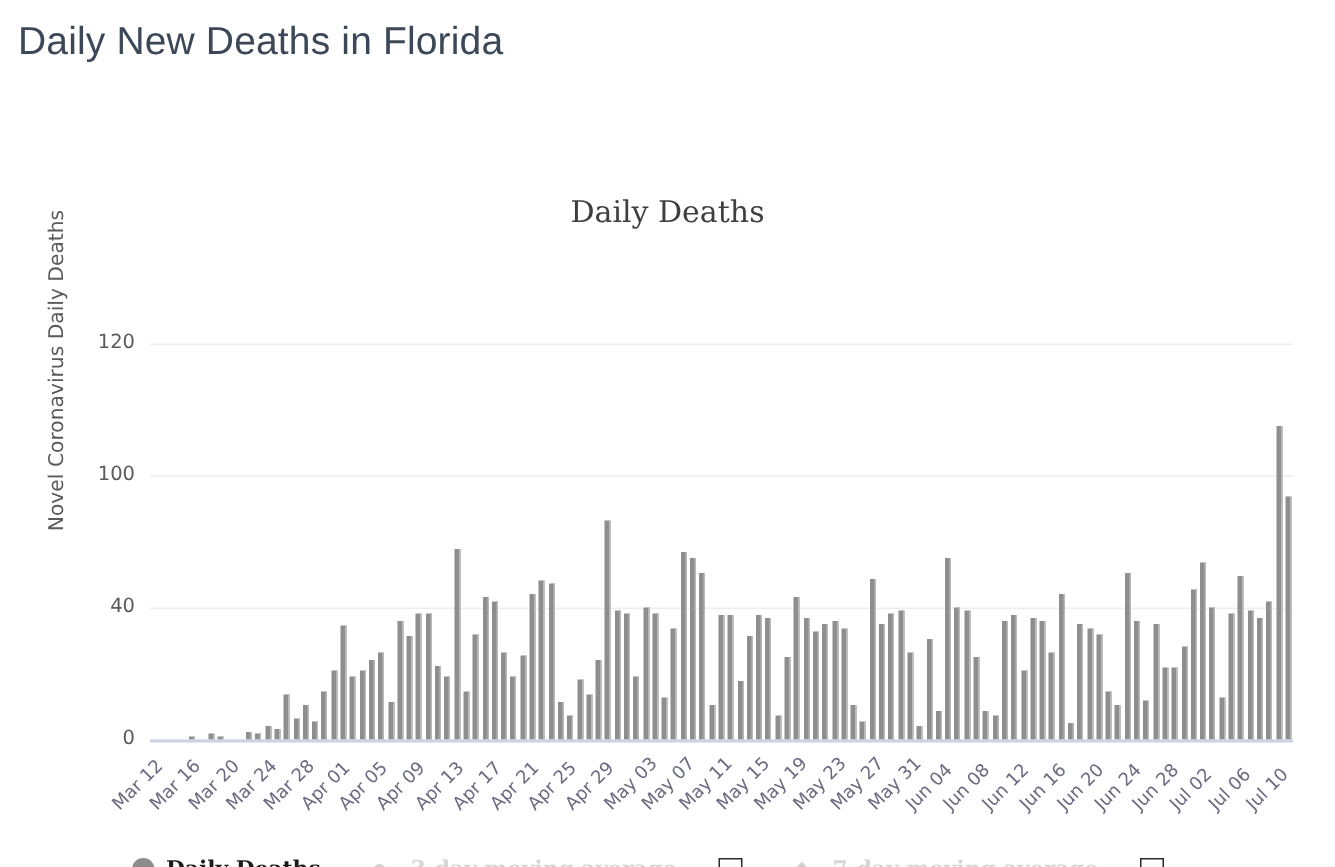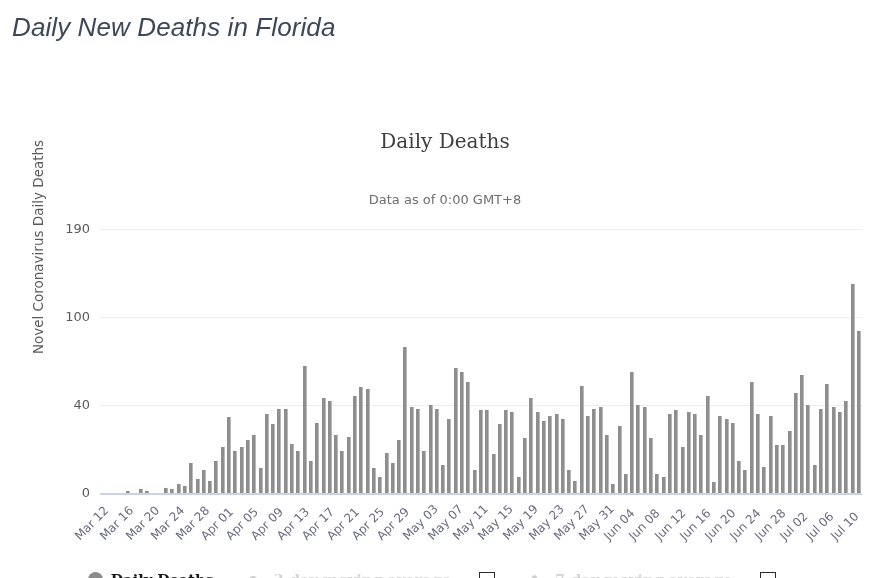--- a/index.html
+++ b/index.html
@@ -14,21 +14,20 @@
     font-family: "Liberation Sans", sans-serif;
     -webkit-font-smoothing: antialiased;
   }
   #page-title {
     font-family: "Liberation Sans", sans-serif;
     font-size: 26px;
     font-weight: 400;
     color: #3c4858;
     margin: 12px 17px 0 12px;
     letter-spacing: 0.1px;
-    font-style: italic;
   }
   #chart-card {
     position: relative;
     width: 890px;
     height: 520px;
   }
   #chart-title {
     position: absolute;
     left: 0;
     right: 0;
@@ -182,29 +181,28 @@
   }
 </style>
 </head>
 <body>
 
 <h1 id="page-title">Daily New Deaths in Florida</h1>
 
 <div id="chart-card">
 
   <div id="chart-title">Daily Deaths</div>
-  <div id="chart-subtitle-2">Data as of 0:00 GMT+8</div>
 
   <div id="y-axis-title">Novel Coronavirus Daily Deaths</div>
 
   <div id="ytick-wrap">
       <div class="ytick-label" style="top: 264px;">0</div>
       <div class="ytick-label" style="top: 176px;">40</div>
       <div class="ytick-label" style="top: 88px;">100</div>
-      <div class="ytick-label" style="top: 0px;">190</div>
+      <div class="ytick-label" style="top: 0px;">120</div>
     </div>
 
   <div id="plot-area">
       <div class="gridline" style="top: 264px;"></div>
       <div class="gridline" style="top: 176px;"></div>
       <div class="gridline" style="top: 88px;"></div>
       <div class="gridline" style="top: 0px;"></div>
       <div class="bar" title="Mar 16: 1" style="left: 26.3236px; height: 1.76px;"></div>
       <div class="bar" title="Mar 18: 2" style="left: 38.9187px; height: 3.52px;"></div>
       <div class="bar" title="Mar 19: 1" style="left: 45.2162px; height: 1.76px;"></div>

